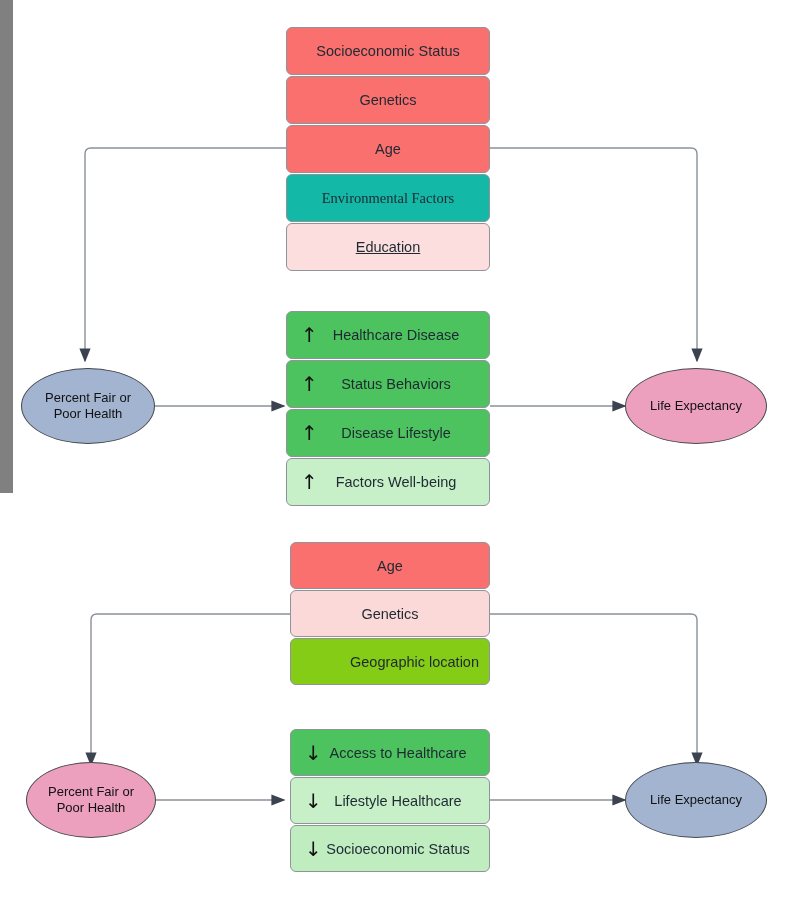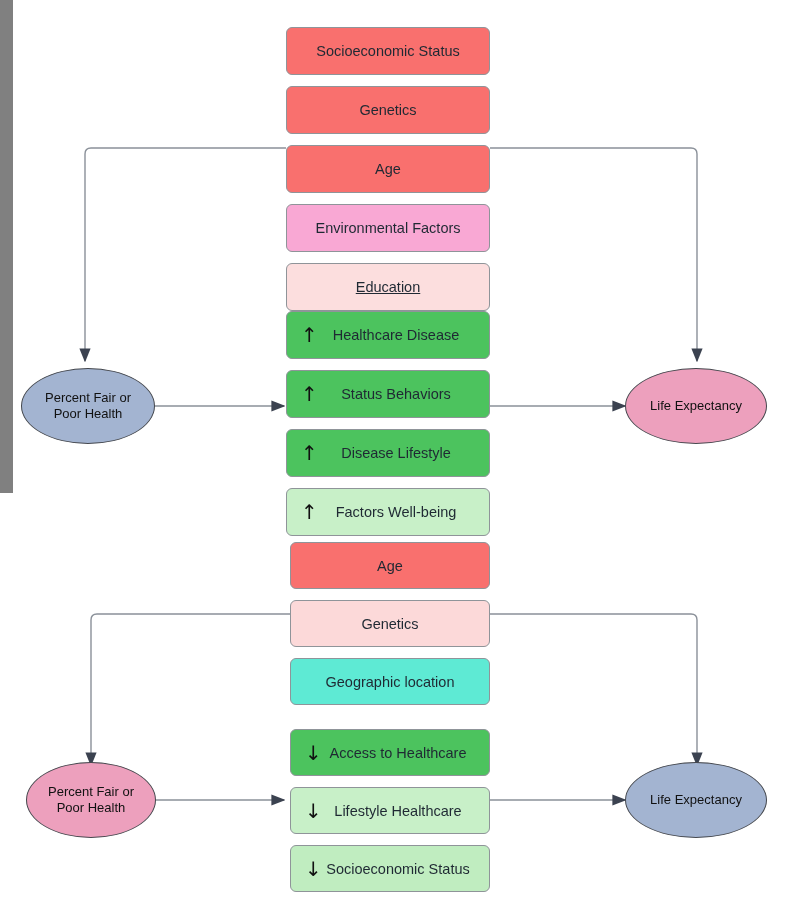--- a/index.html
+++ b/index.html
@@ -16,21 +16,21 @@
   }
   .diagram{position:absolute;left:0;width:787px;}
   #diagram-top{top:0;height:510px;}
   #diagram-bottom{top:510px;height:397px;}
 
   .svg-layer{position:absolute;left:0;top:0;overflow:visible;}
 
   .node-stack{
     position:absolute;
     display:flex;flex-direction:column;
-    gap:12px;
+    gap:2px;
   }
   .node-box{
     box-sizing:border-box;
     border:1px solid #8f9499;
     border-radius:6px;
     display:flex;
     align-items:center;
     justify-content:center;
     color:#1f2933;
     font-size:14.5px;
@@ -102,21 +102,21 @@
   <div class="node-stack" style="left:286px;top:27px;width:204px;">
     <div class="node-box no-glyph" style="height:48px;background:#f9706e;">
       <span class="node-label">Socioeconomic Status</span>
     </div>
     <div class="node-box no-glyph" style="height:48px;background:#f9706e;">
       <span class="node-label">Genetics</span>
     </div>
     <div class="node-box no-glyph" style="height:48px;background:#f9706e;">
       <span class="node-label">Age</span>
     </div>
-    <div class="node-box no-glyph" style="height:48px;background:#f9a8d4;">
+    <div class="node-box no-glyph" style="height:48px;background:#14b8a6;font-family:Liberation Serif, serif;">
       <span class="node-label">Environmental Factors</span>
     </div>
     <div class="node-box no-glyph" style="height:48px;background:#fcdede;text-decoration:underline;">
       <span class="node-label">Education</span>
     </div>
   </div>
 
   <div class="node-stack" style="left:286px;top:311px;width:204px;">
     <div class="node-box" style="height:48px;background:#4cc35e;">
       <span class="arrow-glyph">↑</span>
@@ -162,21 +162,21 @@
     <div>Life Expectancy</div>
   </div>
 
   <div class="node-stack" style="left:290px;top:32px;width:200px;">
     <div class="node-box no-glyph" style="height:47px;background:#f9706e;">
       <span class="node-label">Age</span>
     </div>
     <div class="node-box no-glyph" style="height:47px;background:#fcd9d9;">
       <span class="node-label">Genetics</span>
     </div>
-    <div class="node-box no-glyph" style="height:47px;background:#5eead4;">
+    <div class="node-box no-glyph" style="height:47px;background:#84cc16;justify-content:flex-end;">
       <span class="node-label">Geographic location</span>
     </div>
   </div>
 
   <div class="node-stack" style="left:290px;top:219px;width:200px;">
     <div class="node-box" style="height:47px;background:#4cc35e;">
       <span class="arrow-glyph">↓</span>
       <span class="node-label">Access to Healthcare</span>
     </div>
     <div class="node-box" style="height:47px;background:#c8f0c8;">

